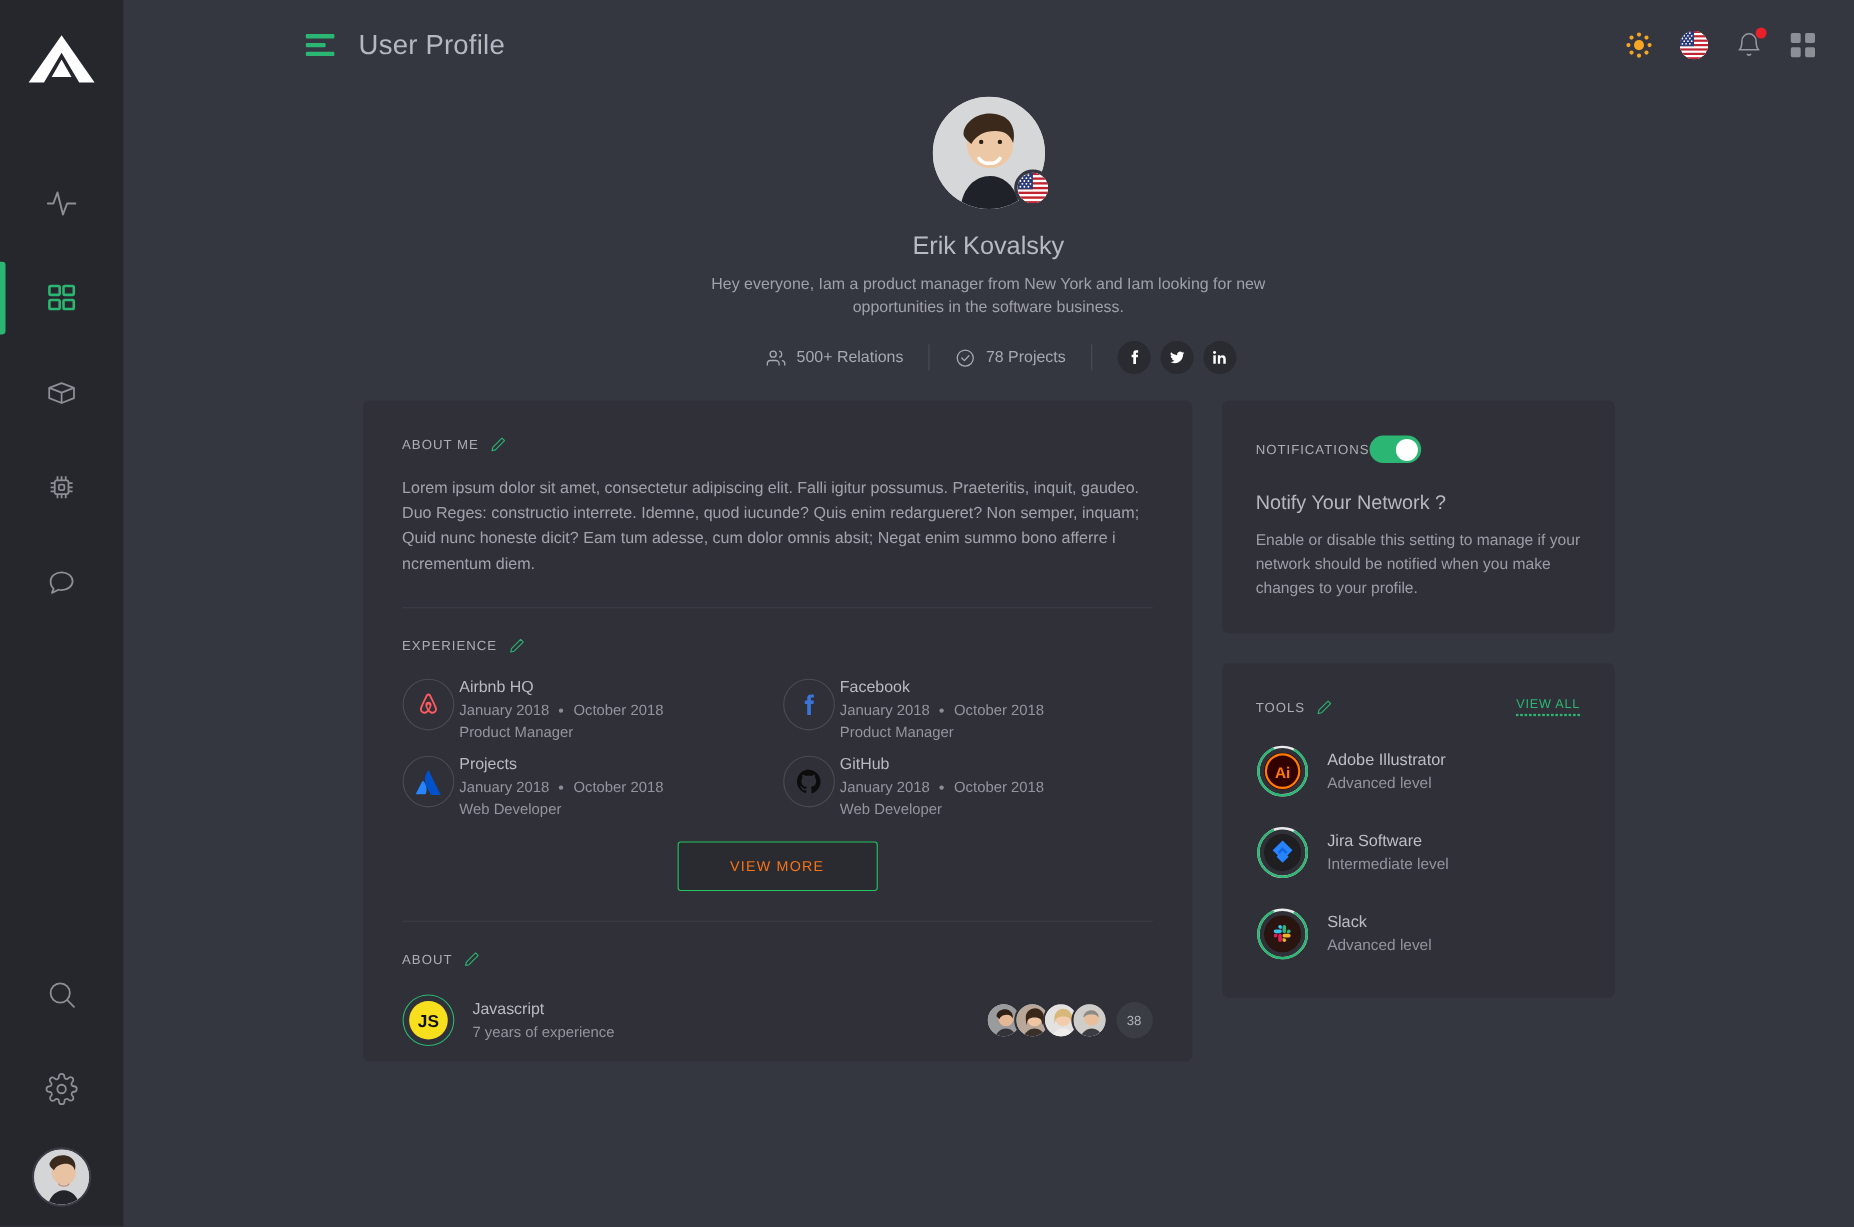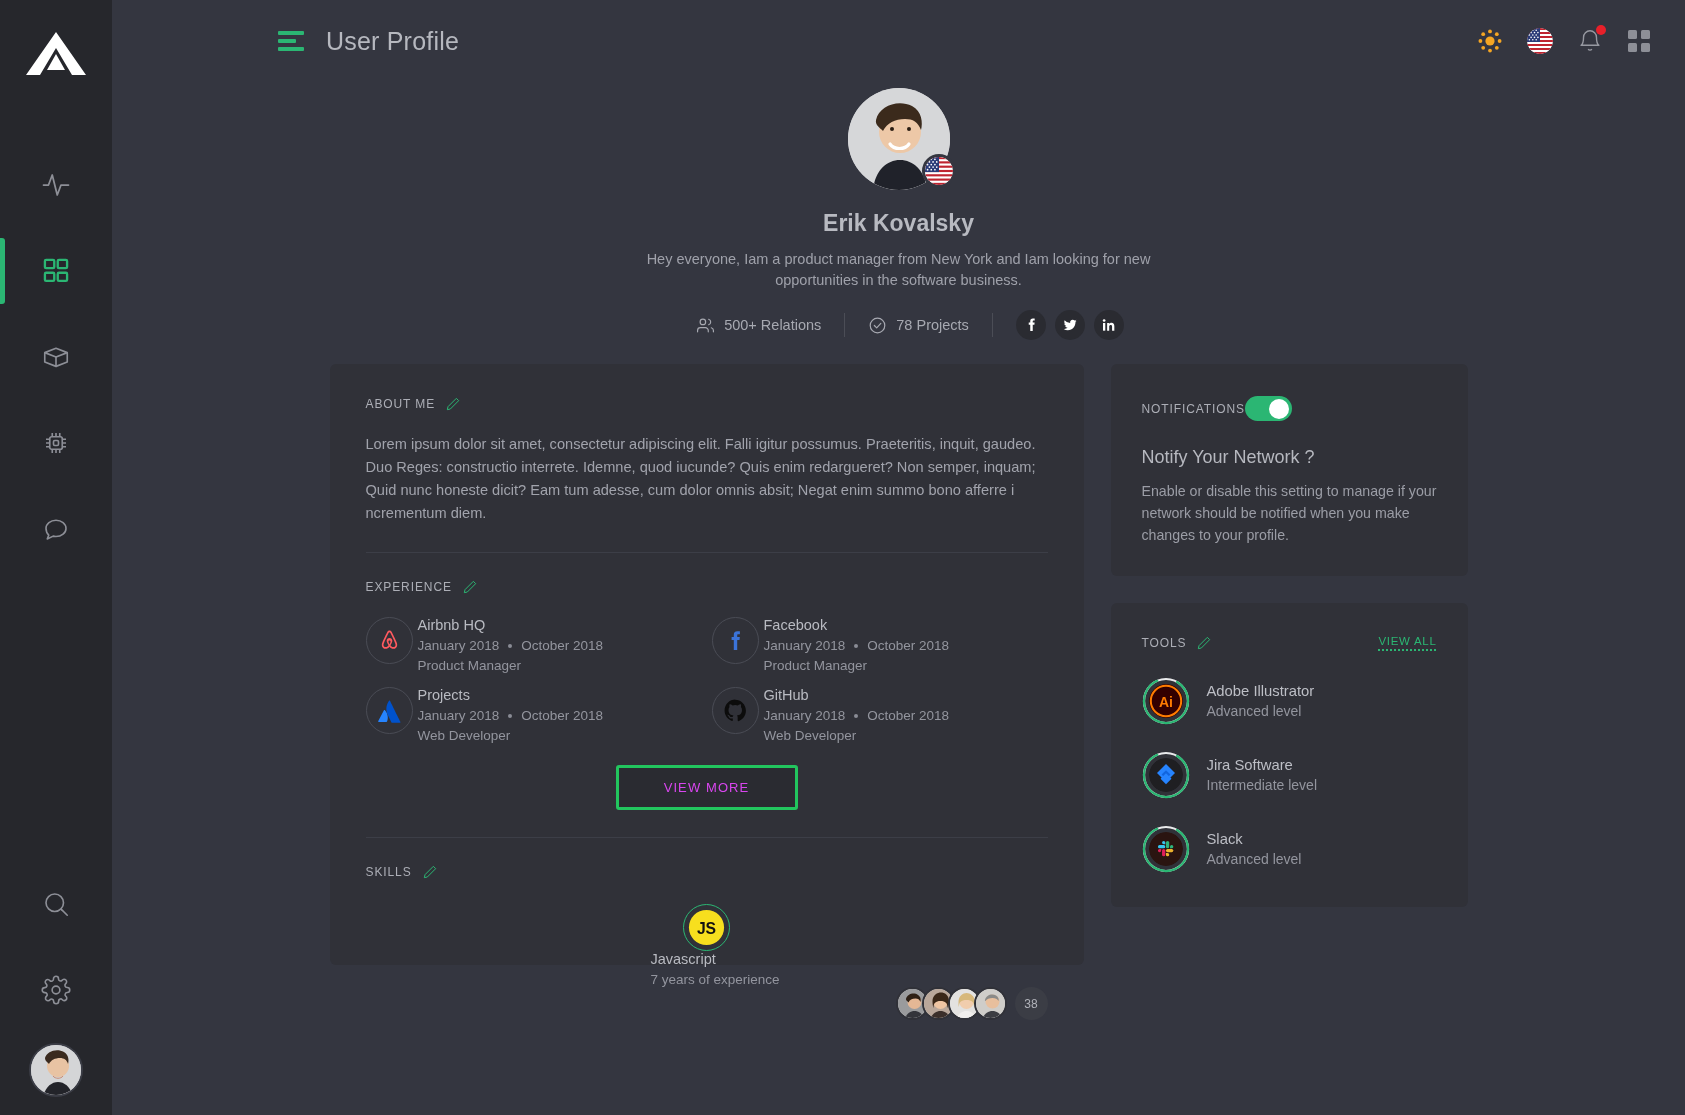--- a/index.html
+++ b/index.html
@@ -89,21 +89,21 @@
   .hero-avatar {
     width: 102px; height: 102px; border-radius: 50%;
     background: #d5d6d8; overflow: hidden; position: relative;
   }
   .hero-flag {
     position: absolute; right: -6px; bottom: 2px;
     width: 34px; height: 34px; border-radius: 50%;
     border: 3px solid #343640; overflow: hidden;
   }
   .hero-name {
-    margin-top: 20px; font-size: 23px; color: #b8bac1; font-weight: 700;
+    margin-top: 20px; font-size: 23px; color: #b8bac1; font-weight: 400;
   }
   .hero-bio {
     margin: 12px auto 0; width: 510px; font-size: 14.5px; line-height: 21px;
     color: #9fa1aa;
   }
   .hero-stats {
     margin-top: 19px; display: flex; align-items: center; justify-content: center;
     gap: 0;
   }
   .stat {
@@ -156,28 +156,28 @@
     display: flex; align-items: center; justify-content: center;
   }
   .exp-name { font-size: 14.5px; color: #b9bbc2; }
   .exp-dates { font-size: 13.5px; color: #93959e; margin-top: 5px; display: flex; align-items: center; gap: 9px; }
   .exp-dot { width: 4px; height: 4px; border-radius: 50%; background: #8a8c95; display: inline-block; }
   .exp-role { font-size: 13.5px; color: #93959e; margin-top: 5px; }
 
   .viewmore-wrap { display: flex; justify-content: center; margin-top: 22px; }
   .view-more {
     width: 182px; height: 45px; background: #2a2b31;
-    border: 3px solid #22c55e; border-radius: 3px;
-    color: #d946ef; font-size: 13px; letter-spacing: 1.1px;
+    border: 1px solid #22c55e; border-radius: 3px;
+    color: #f97316; font-size: 13px; letter-spacing: 1.1px;
     display: flex; align-items: center; justify-content: center; cursor: pointer;
     font-family: "Liberation Sans", sans-serif;
   }
 
   .skill-row {
-    margin-top: 24px; display: flex; align-items: center; flex-direction: column;
+    margin-top: 24px; display: flex; align-items: center;
   }
   .skill-logo {
     width: 47px; height: 47px; border-radius: 50%;
     border: 1.5px solid #2bb673; display: flex; align-items: center; justify-content: center;
     flex: 0 0 47px;
   }
   .skill-meta { margin-left: 17px; }
   .skill-name { font-size: 14.5px; color: #b9bbc2; }
   .skill-exp { font-size: 13.5px; color: #93959e; margin-top: 5px; }
   .skill-people { margin-left: auto; display: flex; align-items: center; }
@@ -579,21 +579,21 @@
 
       </div>
 
       <div class="viewmore-wrap">
         <button class="view-more">VIEW MORE</button>
       </div>
 
       <div class="divider" style="margin-top:27px"></div>
 
       <div class="sec-head" style="margin-top:26px">
-        <span class="sec-title">SKILLS</span>
+        <span class="sec-title">ABOUT</span>
         <svg class="edit-ico" width="16" height="16" viewBox="0 0 24 24" fill="none" stroke="#2bb673" stroke-width="1.5" stroke-linejoin="round">
           <path d="M17 3.5l3.5 3.5L8 19.5 3.5 20.5l1-4.5z"></path>
         </svg>
       </div>
 
       <div class="skill-row">
         <div class="skill-logo">
           <svg width="37" height="37" viewBox="0 0 40 40">
             <circle cx="20" cy="20" r="19" fill="#f7df1e"></circle>
             <text x="20" y="27" font-family="'Liberation Sans', sans-serif" font-size="17" font-weight="bold" fill="#111" text-anchor="middle">JS</text>

